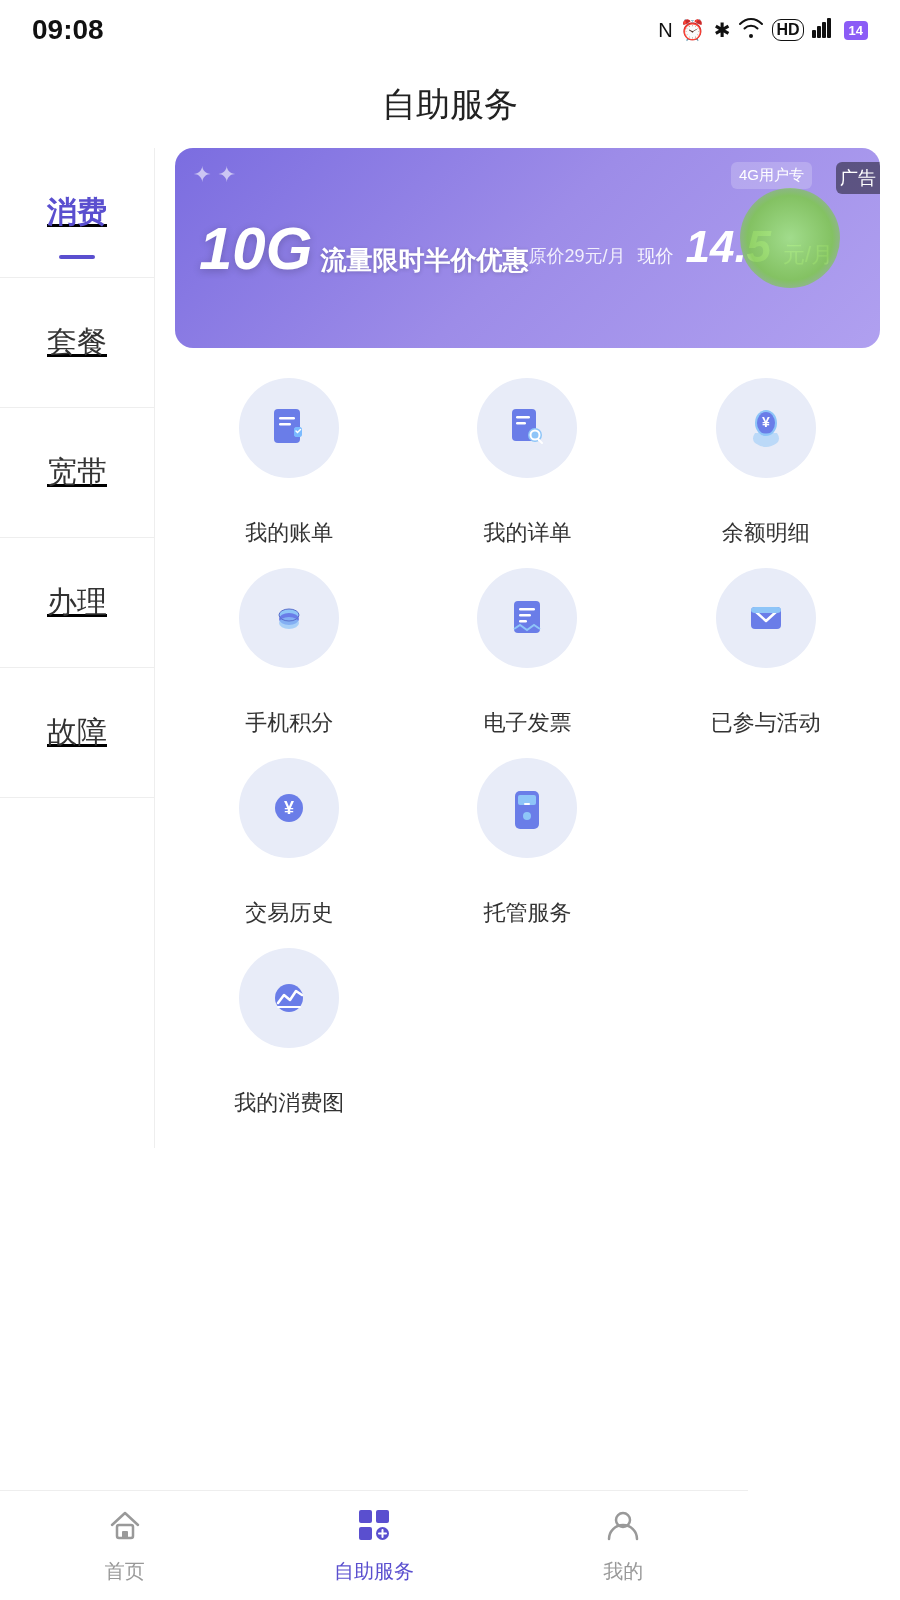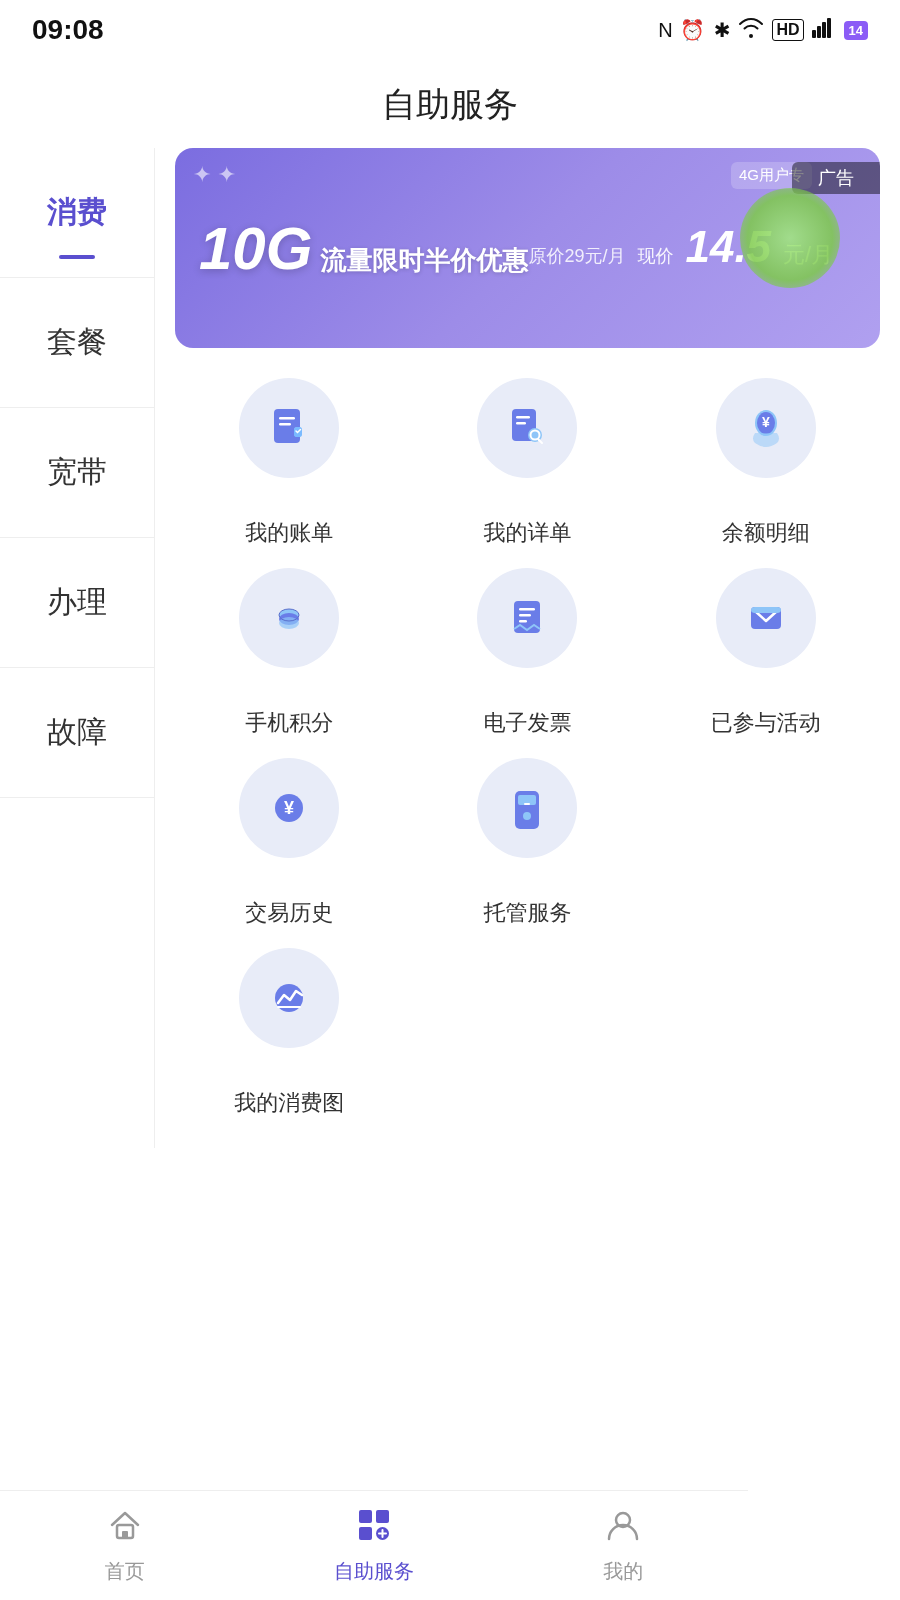--- a/index.html
+++ b/index.html
@@ -79,20 +79,21 @@
     .main-layout {
       display: flex;
       flex: 1;
     }
 
     
     .sidebar {
       width: 155px;
       flex-shrink: 0;
       border-right: 1px solid #eee;
+      text-decoration: underline;
     }
     .sidebar-item {
       display: flex;
       align-items: center;
       justify-content: center;
       height: 130px;
       font-size: 30px;
       font-weight: 500;
       color: #333;
       cursor: pointer;
@@ -135,21 +136,21 @@
       align-items: center;
       padding: 20px 24px;
     }
     .banner-ad-tag {
       position: absolute;
       top: 14px;
       right: 0;
       background: rgba(0,0,0,0.45);
       color: #fff;
       font-size: 18px;
-      padding: 4px 26px;
+      padding: 4px 4px;
       border-radius: 6px 0 0 6px;
     }
     .banner-user-tag {
       position: absolute;
       top: 14px;
       right: 68px;
       background: rgba(255,255,255,0.2);
       color: #fff;
       font-size: 15px;
       padding: 4px 8px;
@@ -299,21 +300,21 @@
       <span>Ν</span>
       <span>⏰</span>
       <span>✱</span>
       <span>
         <svg width="26" height="20" viewBox="0 0 26 20" fill="none">
           <path d="M13 16a2 2 0 1 1 0 4 2 2 0 0 1 0-4z" fill="#111"></path>
           <path d="M6.5 10.5C8.2 8.8 10.5 7.8 13 7.8s4.8 1 6.5 2.7" stroke="#111" stroke-width="2" fill="none" stroke-linecap="round"></path>
           <path d="M2 6C5.3 2.7 8.9 1 13 1s7.7 1.7 11 5" stroke="#111" stroke-width="2" fill="none" stroke-linecap="round"></path>
         </svg>
       </span>
-      <span style="font-size:16px;font-weight:700;border:1.5px solid #111;padding:1px 3px;border-radius:3px;">HD</span>
+      <span style="font-size:16px;font-weight:700;border:1.5px solid #111;padding:1px 3px;border-radius:9px;">HD</span>
       <span>
         <svg width="24" height="20" viewBox="0 0 24 20" fill="none">
           <rect x="0" y="12" width="4" height="8" rx="1" fill="#111"></rect>
           <rect x="5" y="8" width="4" height="12" rx="1" fill="#111"></rect>
           <rect x="10" y="4" width="4" height="16" rx="1" fill="#111"></rect>
           <rect x="15" y="0" width="4" height="20" rx="1" fill="#111"></rect>
         </svg>
       </span>
       <span class="battery-icon">14</span>
     </div>

